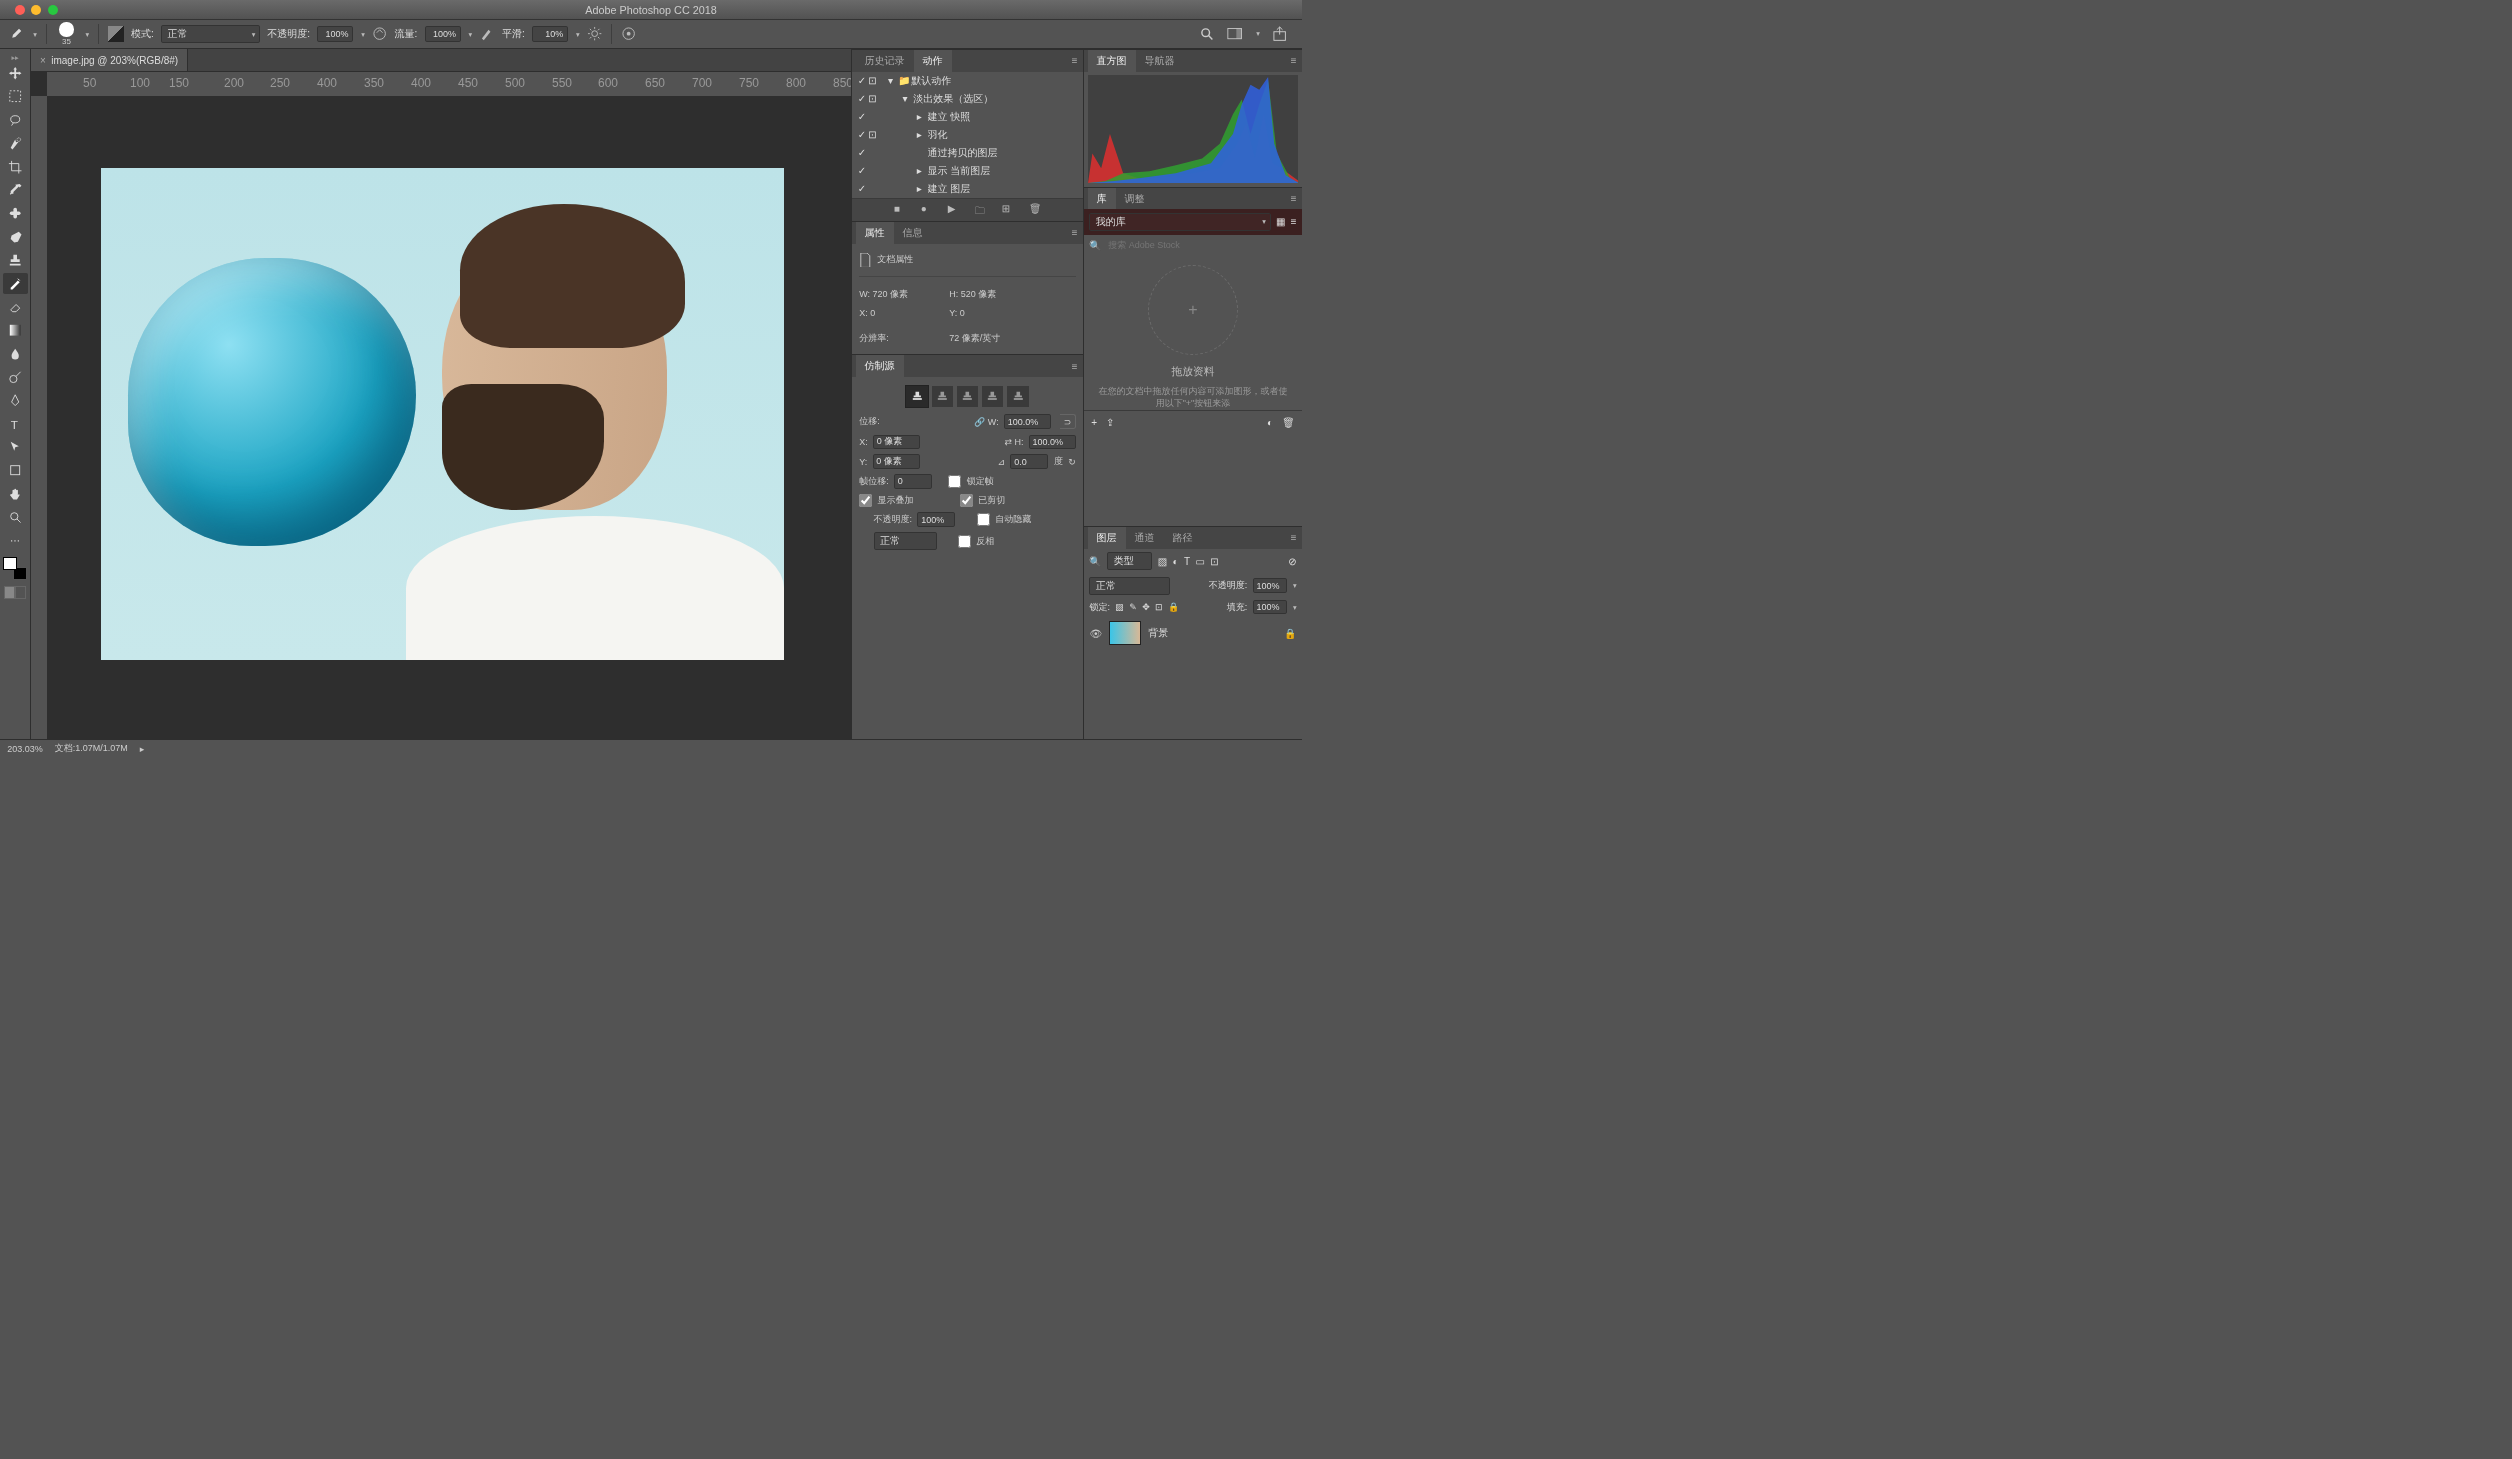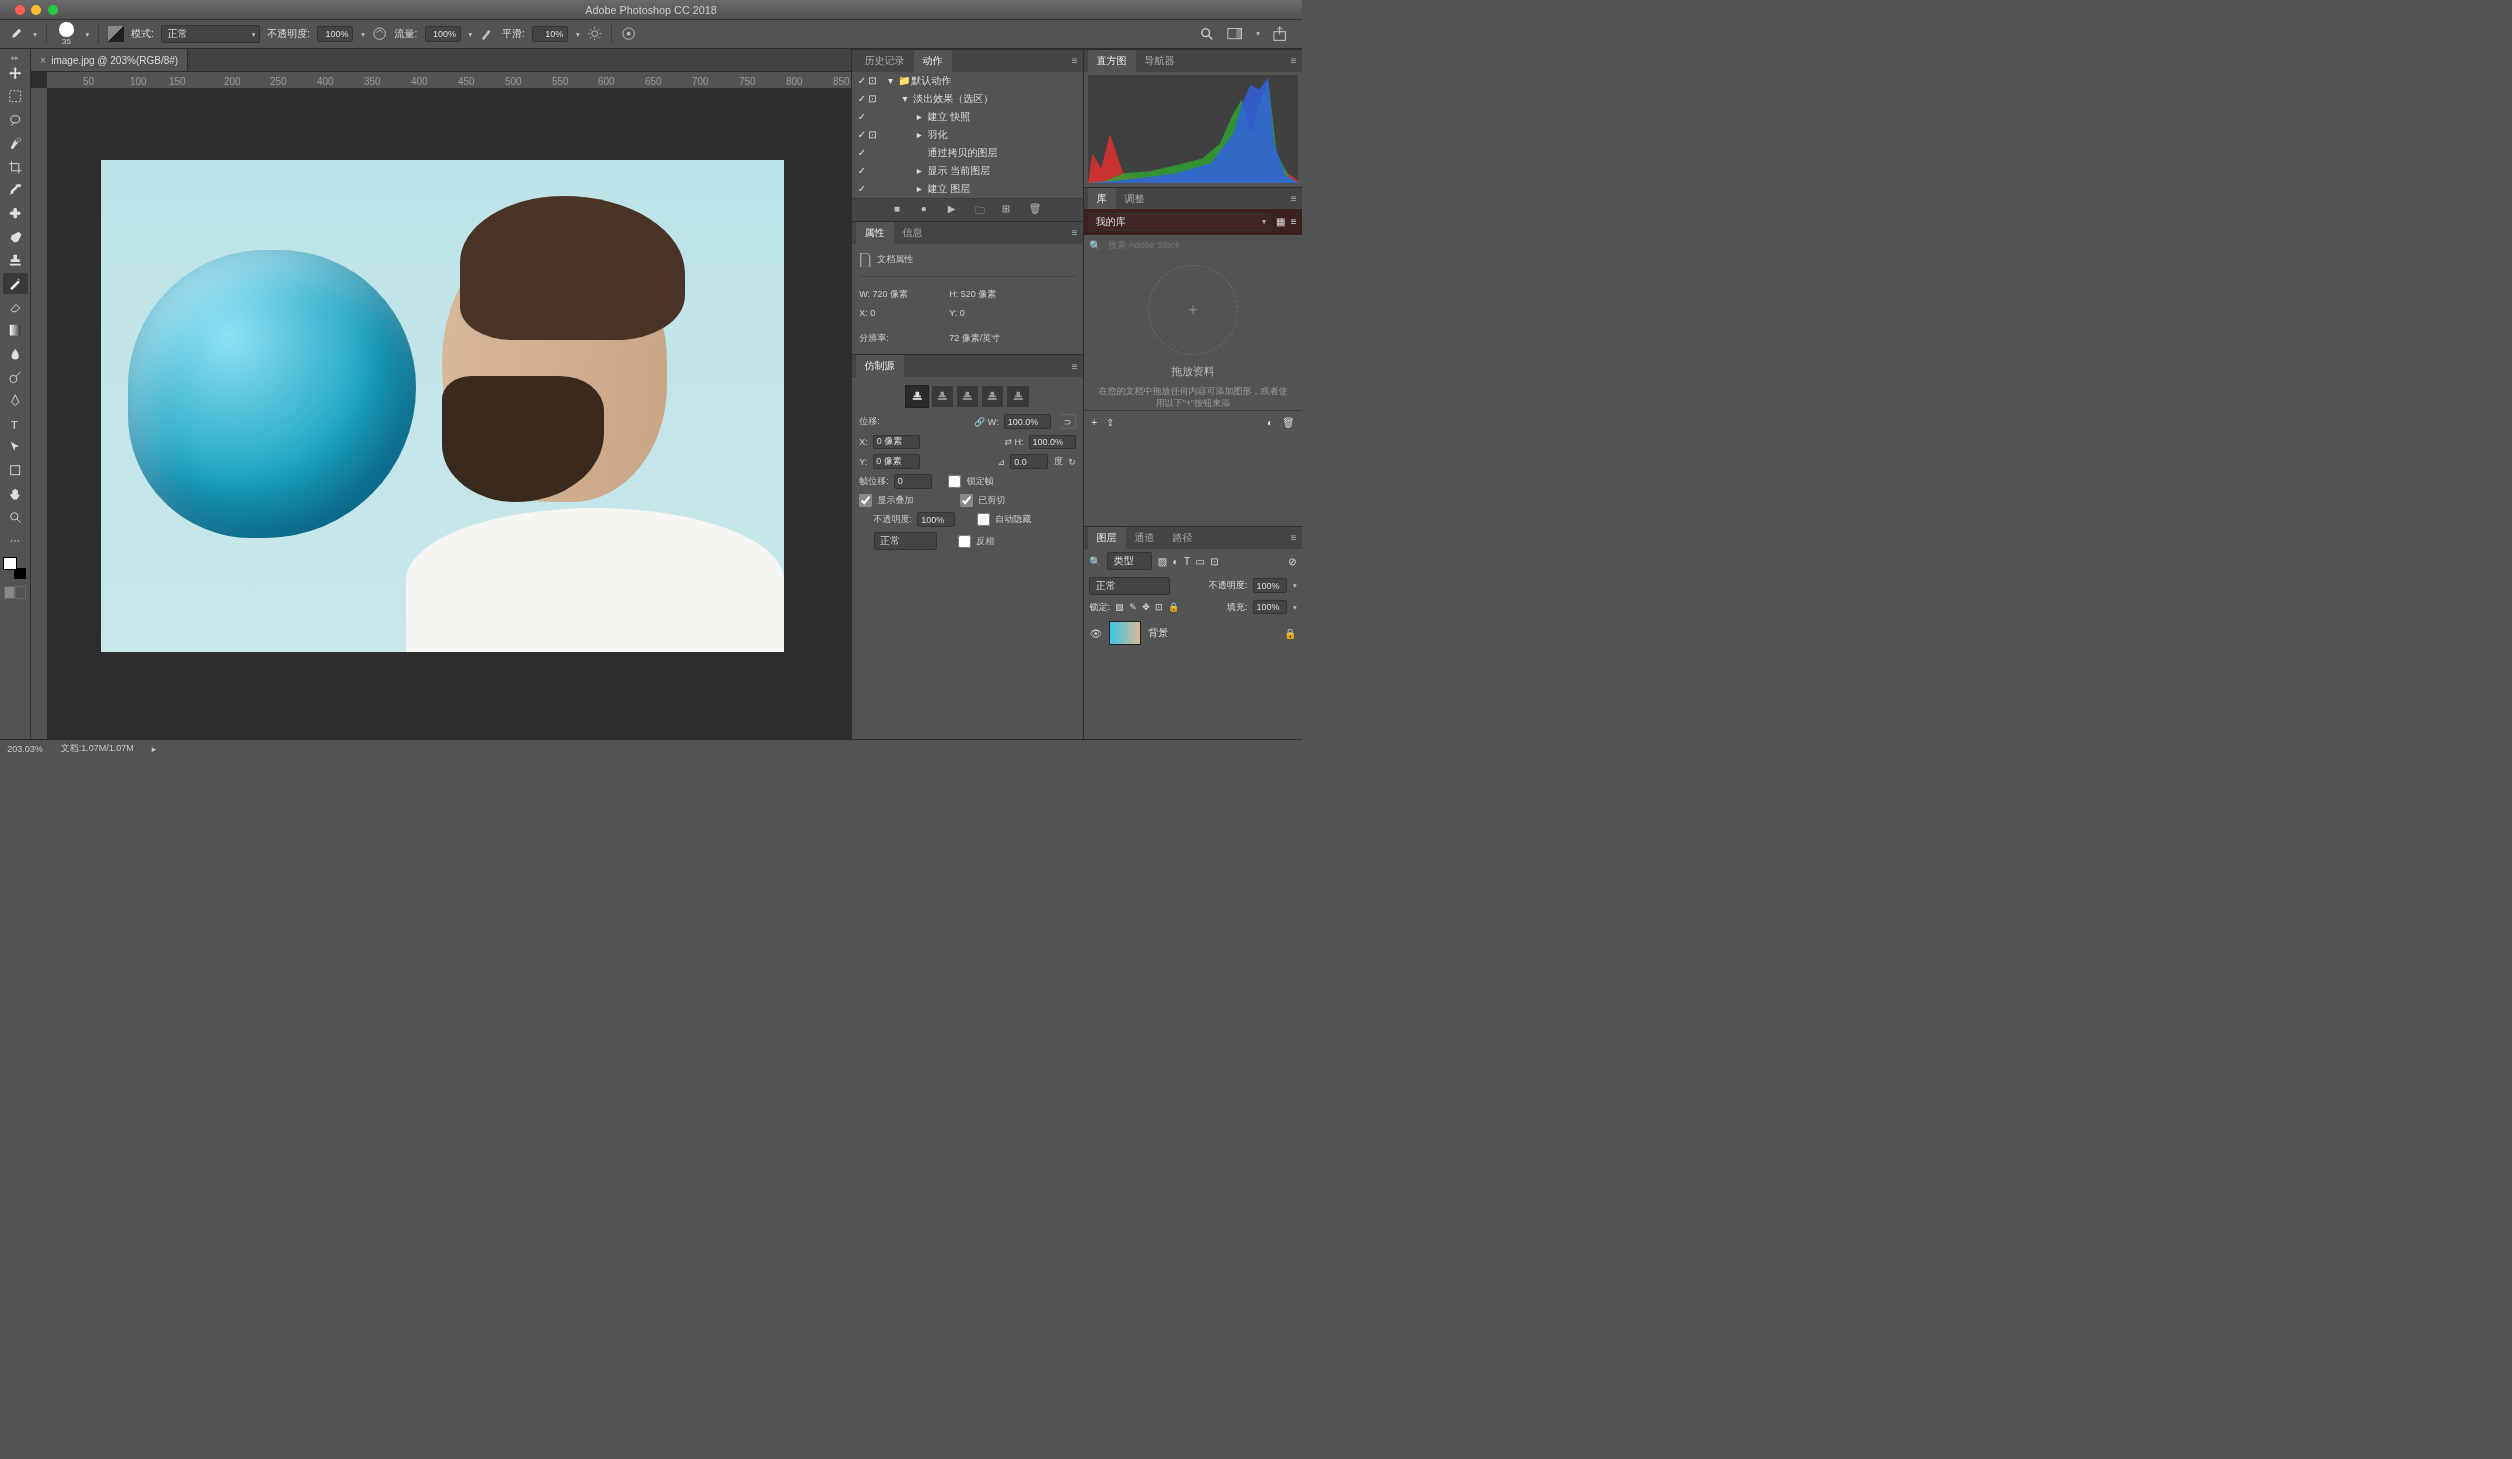--- a/index.html
+++ b/index.html
@@ -33,21 +33,21 @@
 .fgbg .fg { position:absolute; width:13.5px; height:13.5px; background:#fff; border:0.9px solid #000; left:0.9px; top:0.9px;}
 .fgbg .bg { position:absolute; width:13.5px; height:13.5px; background:#000; border:0.9px solid #555; right:0.9px; bottom:0.9px;}
 .editmode { width:21.6px; height:12.6px; margin-top:5.4px; display:flex;}
 .editmode div { flex:1; border:0.9px solid #666;}
 .editmode div:first-child{ background:#888;}
 
 .doc-area { flex:1; display:flex; flex-direction:column; background:#2e2e2e; overflow:hidden;}
 .tabbar { height:23.4px; background:#434343; display:flex; border-bottom:0.9px solid #2e2e2e;}
 .doctab { background:#535353; padding:0 9px; display:flex; align-items:center; gap:5.4px; color:#ddd; font-size:10px; border-right:0.9px solid #2e2e2e;}
 .doctab .x { color:#aaa; cursor:pointer;}
-.ruler-h { height:16px; background:#535353; position:relative; overflow:hidden; font-size:10px; color:#999; margin-left:16px;}
+.ruler-h { height:24px; background:#535353; position:relative; overflow:hidden; font-size:12px; color:#999; margin-left:16px;}
 .ruler-h .tick { position:absolute; top:3.6px; }
 .canvas-wrap { flex:1; display:flex; overflow:hidden;}
 .ruler-v { width:16px; background:#535353; position:relative; font-size:8px; color:#999;}
 .canvas { flex:1; background:#2e2e2e; display:flex; align-items:flex-start; justify-content:flex-start; position:relative; overflow:hidden;}
 .canvas-img { position:absolute; left:54px; top:72px; width:683px; height:492px; background:linear-gradient(to bottom,#bde3e8,#c8e8eb);}
 .balloon { position:absolute; left:27px; top:90px; width:288px; height:288px; border-radius:50% 50% 55% 45%; background:radial-gradient(circle at 35% 30%, #8ee0f2, #1ba5c4 55%, #0a7a98); box-shadow: inset -18px -27px 54px rgba(0,60,90,.5), inset 18px 27px 36px rgba(255,255,255,.4);}
 .person { position:absolute; right:0; top:9px; width:378px; height:483px; overflow:hidden;}
 .head { position:absolute; left:36px; top:54px; width:225px; height:279px; border-radius:50% 50% 42% 48%; background:linear-gradient(95deg,#d8b89a,#c9a586); }
 .hair { position:absolute; left:54px; top:27px; width:225px; height:144px; border-radius:60% 70% 40% 30%; background:#4a3426;}
 .beard { position:absolute; left:36px; top:207px; width:162px; height:126px; border-radius:20% 30% 60% 50%; background:#3a2a1e;}
@@ -84,21 +84,21 @@
 .lib-drop { border:1.8px dashed #6a6a6a; border-radius:50%; width:90px; height:90px; margin:9px auto; display:flex; align-items:center; justify-content:center; color:#888; font-size:16px;}
 .lib-txt { text-align:center; color:#999; font-size:9px; padding:0 10.8px; line-height:1.4;}
 .lib-footer { height:25px; border-top:0.9px solid #3a3a3a; display:flex; align-items:center; padding:0 7.2px; gap:9px;}
 .layer-filter { display:flex; gap:5.4px; align-items:center; padding:3.6px 5.4px;}
 .layer-opts { display:flex; align-items:center; padding:2.7px 5.4px; gap:5.4px; font-size:9px;}
 .layer-row { display:flex; align-items:center; height:32px; padding:0 5.4px; gap:7.2px; background:#535353;}
 .layer-thumb { width:32px; height:23.4px; background:linear-gradient(to right,#3ac5e8,#d8b896); border:0.9px solid #222;}
 .layer-eye { width:12.6px; color:#ccc;}
 .lock-ico { margin-left:auto; color:#999;}
 
-.statusbar { height:18px; background:#535353; border-top:0.9px solid #2e2e2e; display:flex; align-items:center; padding:0 7.2px; gap:18px; font-size:9px; color:#ccc;}
+.statusbar { height:18px; background:#535353; border-top:0.9px solid #2e2e2e; display:flex; align-items:center; padding:0 7.2px; gap:12px; font-size:9px; color:#ccc;}
 
 .mini-in { background:#444; border:0.9px solid #333; color:#ddd; font-size:9px; height:14.4px; padding:0 2.7px; border-radius:1.8px;}
 svg { fill:currentColor; }
 </style>
 </head>
 <body>
 
 <div class="titlebar">
   <div class="traffic">
     <div class="tl red"></div>

